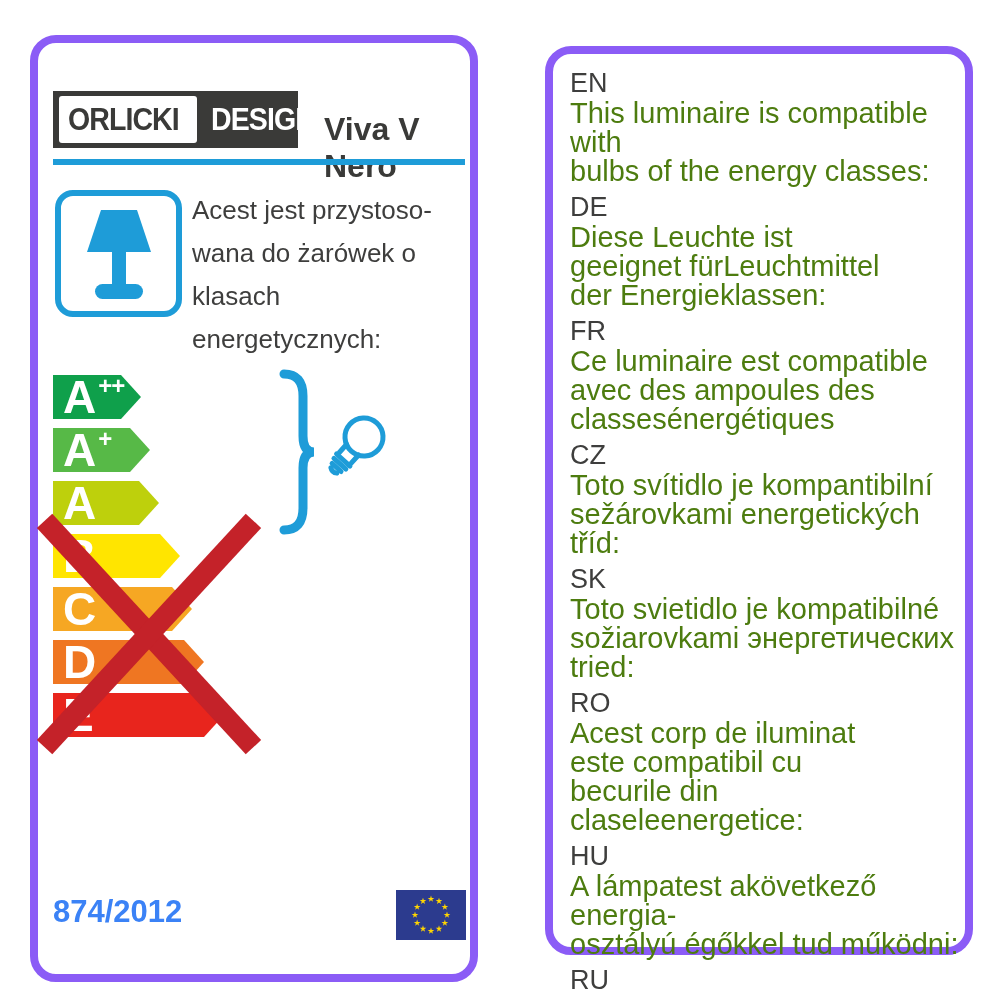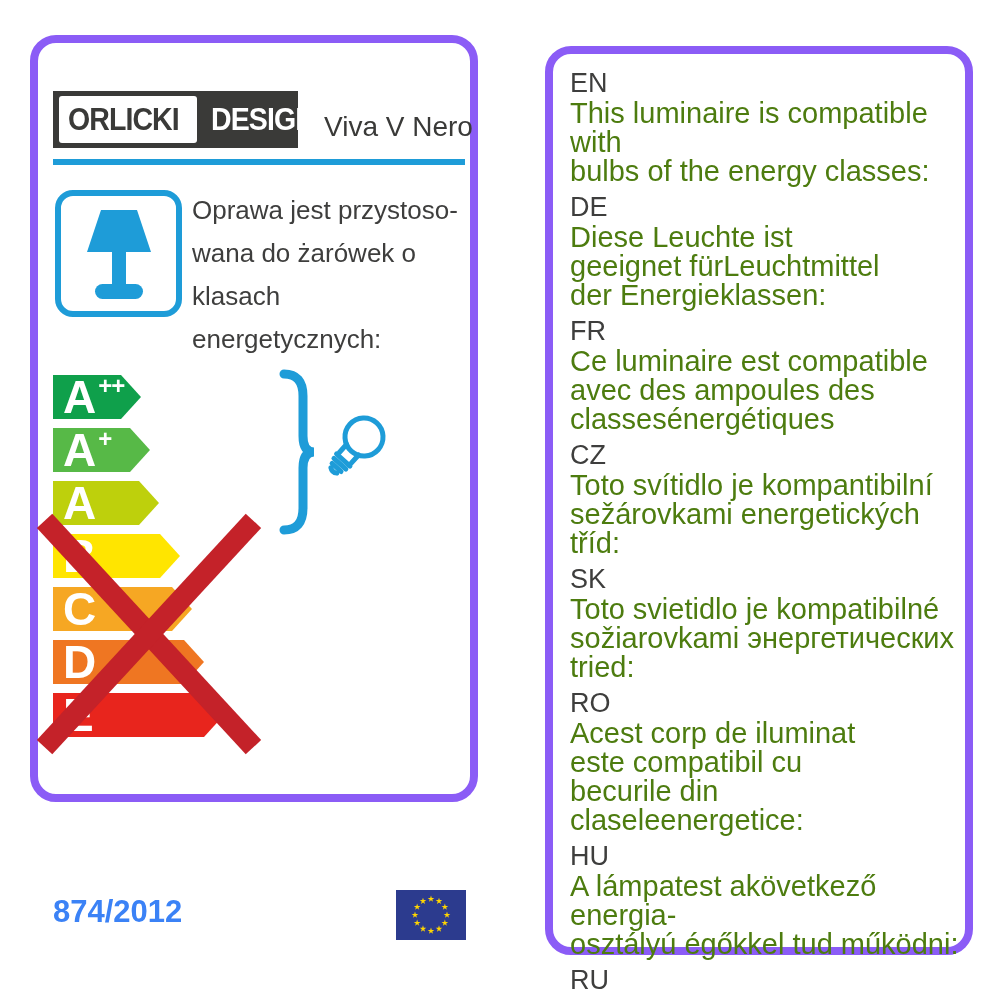--- a/index.html
+++ b/index.html
@@ -1,34 +1,34 @@
 <!DOCTYPE html>
 <html><head>
 <meta charset="utf-8">
 <style>
   * { margin:0; padding:0; box-sizing:border-box; }
   html,body { width:1000px; height:1000px; background:#ffffff; font-family:"Liberation Sans", sans-serif; }
   .stage { position:relative; width:1000px; height:1000px; background:#fff; overflow:hidden; }
 
   
   .panel { position:absolute; background:#fff; border:8px solid #8b5cf6; border-radius:26px; }
-  .panel-left  { left:30px;  top:35px; width:448px; height:767px; }
+  .panel-left  { left:30px;  top:35px; width:448px; height:947px; }
   .panel-right { left:545px; top:46px; width:428px; height:909px; }
 
   
   .logo { position:absolute; left:15px; top:48px; width:245px; height:57px;
           background:#3a3a38; display:flex; align-items:center; padding:5px 8px 5px 6px; }
   .logo-white-box { background:#ffffff; border-radius:3px; height:100%; display:flex;
                     align-items:center; padding:0 9px; }
   .logo-primary { color:#3a3a38; font-weight:bold; font-size:31px; letter-spacing:-1px;
                   transform:scaleX(.92); transform-origin:left center; white-space:nowrap; }
   .logo-secondary { color:#ffffff; font-weight:bold; font-size:31px; letter-spacing:-1px;
                     margin-left:14px; transform:scaleX(.92); transform-origin:left center; white-space:nowrap; }
   .product-name { position:absolute; left:286px; top:68px; width:150px; color:#3a3a38;
-                  font-size:28px; font-weight:normal; letter-spacing:0; }
+                  font-size:32px; font-weight:bold; letter-spacing:0; }
   .divider { position:absolute; left:15px; top:116px; width:412px; height:6px; background:#1e9cd8; }
 
   
   .lamp-box { position:absolute; left:17px; top:147px; width:127px; height:127px;
               border:6px solid #1e9cd8; border-radius:18px; display:flex;
               align-items:center; justify-content:center; background:#fff; }
   .intro-text { position:absolute; left:154px; top:146px; width:280px; color:#3e3e3d;
                 font-size:26px; line-height:43px; white-space:pre-line; }
 
   
@@ -82,21 +82,21 @@
     <div class="lamp-box">
       <span>
         <svg width="92" height="100" viewBox="0 0 92 100">
           <polygon points="28,6 64,6 78,48 14,48" fill="#1e9cd8"></polygon>
           <rect x="39" y="48" width="14" height="36" fill="#1e9cd8"></rect>
           <rect x="22" y="80" width="48" height="15" rx="7.5" fill="#1e9cd8"></rect>
         </svg>
       </span>
     </div>
 
-    <div class="intro-text">Oprawa jest przystoso-
+    <div class="intro-text">Acest jest przystoso-
 wana do żarówek o
 klasach energetycznych:</div>
 
     <div class="arrow-stack">
       <div class="arrow" style="top: 0px; background: rgb(15, 160, 75); width: 88px;">
           <span>A</span>
           <span class="sup">++</span>
         </div>
       <div class="arrow" style="top: 53px; background: rgb(87, 185, 71); width: 97px;">
           <span>A</span>

